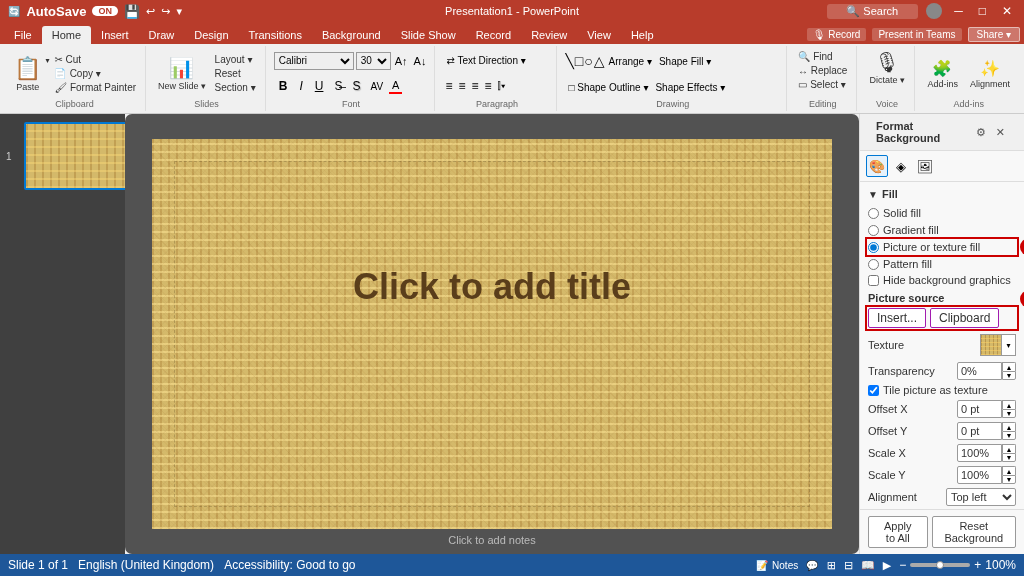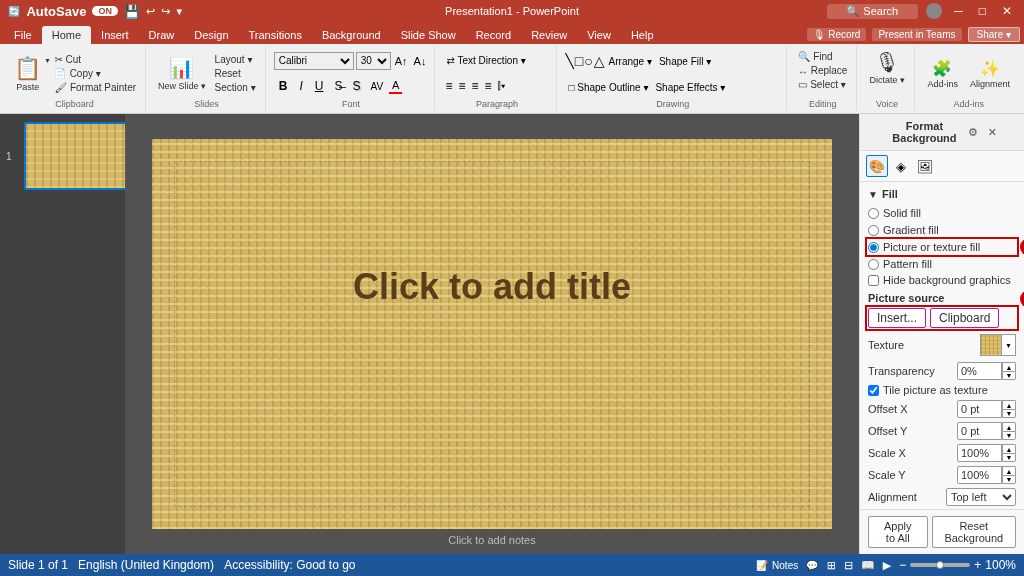--- a/index.html
+++ b/index.html
@@ -129,20 +129,21 @@
 
     
     .canvas-area {
       flex: 1;
       background: #525252;
       display: flex;
       flex-direction: column;
       align-items: center;
       justify-content: center;
       position: relative;
+      border-radius: 7px;
     }
     .slide-canvas {
       width: 680px;
       height: 390px;
       background: #f5e6c0;
       position: relative;
       background-image:
         repeating-linear-gradient(
           0deg,
           transparent,
@@ -227,24 +228,23 @@
       width: 165px;
       background: #f8f8f8;
       border-left: 1px solid #ddd;
       display: flex;
       flex-direction: column;
     }
     .panel-header {
       display: flex;
       align-items: center;
       justify-content: space-between;
-      padding: 6px 24px;
+      padding: 6px 16px;
       border-bottom: 1px solid #ddd;
       background: #f0f0f0;
-      text-align: center;
     }
     .panel-title {
       font-size: 11px;
       font-weight: 600;
       color: #333;
     }
     .panel-header-icons {
       display: flex;
       align-items: center;
       gap: 4px;

